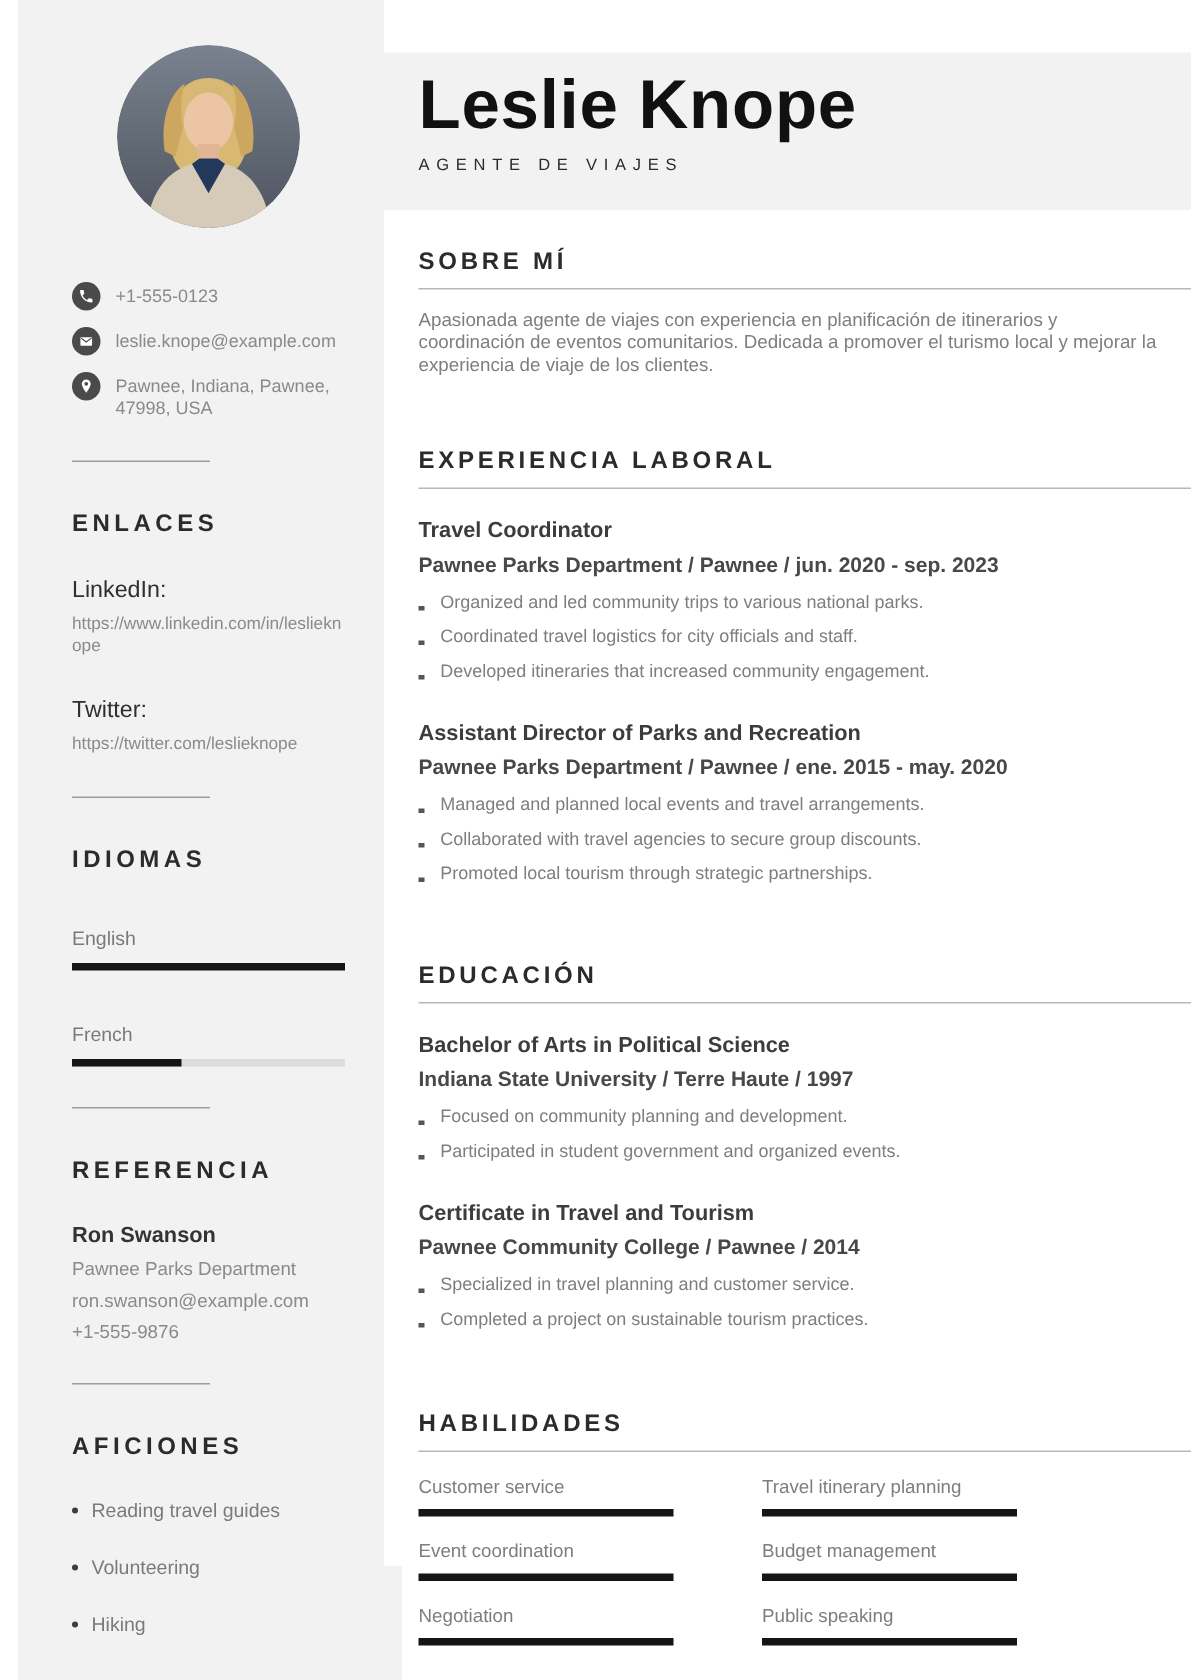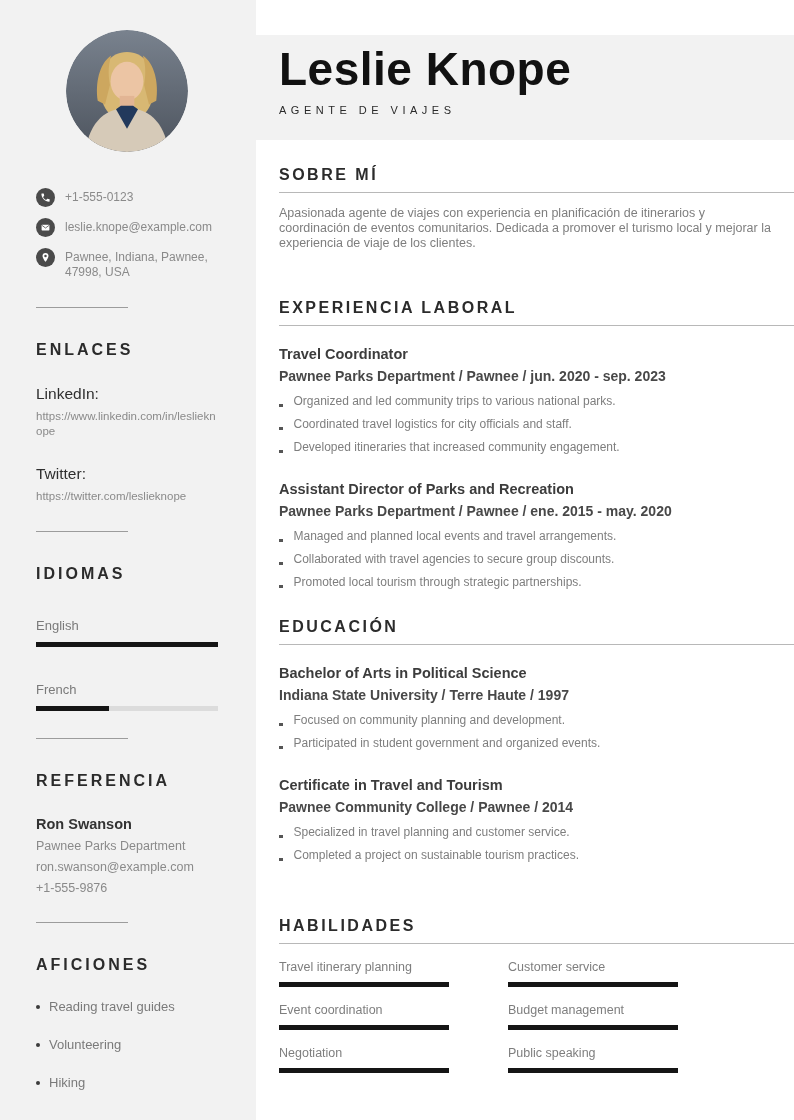--- a/index.html
+++ b/index.html
@@ -1,21 +1,21 @@
 <!DOCTYPE html>
 <html><head>
 <meta charset="utf-8">
 <style>
   * { margin:0; padding:0; box-sizing:border-box; }
   html,body { width:794px; height:1120px; }
   body { font-family:"Liberation Sans", sans-serif; background:#ffffff; }
   .page { position:relative; width:794px; height:1120px; background:#ffffff; overflow:hidden; }
 
   
-  .sidebar { position:absolute; left:0; top:0; width:256px; height:1120px;
+  .sidebar { position:absolute; left:12px; top:0; width:256px; height:1120px;
              background:#f2f2f2; padding:30px 38px 0 36px; }
   .photo-wrap { width:122px; height:122px; border-radius:50%; overflow:hidden;
                 margin:0 auto; }
   .photo-wrap svg { display:block; width:100%; height:100%; }
 
   .contact { margin-top:36px; }
   .contact-row { display:flex; align-items:flex-start; margin-bottom:11px; }
   .c-icon { flex:0 0 19px; width:19px; height:19px; border-radius:50%;
             background:#4a4a4a; display:flex; align-items:center; justify-content:center; }
   .c-icon svg { width:11px; height:11px; display:block; }
@@ -50,21 +50,21 @@
   .name { font-size:46px; font-weight:800; color:#111111; letter-spacing:0.5px; line-height:56px; }
   .subtitle { margin-top:7px; font-size:11px; font-weight:400; letter-spacing:4.5px; color:#2a2a2a; }
 
   .section { margin-left:23px; }
   .section-title { font-size:16px; font-weight:700; letter-spacing:2.5px; color:#2b2b2b;
                    padding-bottom:8px; border-bottom:1px solid #b8b8b8; }
   .about-text { margin-top:13px; max-width:492px; font-size:12.5px; color:#7e7e7e; line-height:15px; }
 
   .sec-about { margin-top:26px; }
   .sec-exp { margin-top:48px; }
-  .sec-edu { margin-top:20px; }
+  .sec-edu { margin-top:44px; }
   .sec-skills { margin-top:46px; }
 
   .entry { margin-top:18px; }
   .entry + .entry { margin-top:16px; }
   .entry-title { font-size:14.5px; font-weight:700; color:#3c3c3c; line-height:21px; }
   .entry-meta { font-size:14px; font-weight:700; color:#484848; line-height:22px; }
   .bullets { margin-top:7px; }
   .bullet { display:flex; align-items:baseline; height:23px; }
   .bullet-sq { width:3.5px; height:3.5px; background:#555555; flex:0 0 3.5px; align-self:center; }
   .bullet-text { margin-left:11px; font-size:12px; color:#7e7e7e; }
@@ -269,27 +269,27 @@
             </div>
         </div>
       </div>
     </section>
 
     <section class="section sec-skills">
       <div class="section-title">HABILIDADES</div>
       <div class="skills-grid">
 
         <div class="skill">
+          <div class="skill-label">Customer service</div>
+          <div class="skill-track">
+              <div class="skill-fill" style="width: 100%;"></div>
+            </div>
+        </div>
+        <div class="skill">
           <div class="skill-label">Travel itinerary planning</div>
-          <div class="skill-track">
-              <div class="skill-fill" style="width: 100%;"></div>
-            </div>
-        </div>
-        <div class="skill">
-          <div class="skill-label">Customer service</div>
           <div class="skill-track">
               <div class="skill-fill" style="width: 100%;"></div>
             </div>
         </div>
         <div class="skill">
           <div class="skill-label">Event coordination</div>
           <div class="skill-track">
               <div class="skill-fill" style="width: 100%;"></div>
             </div>
         </div>

